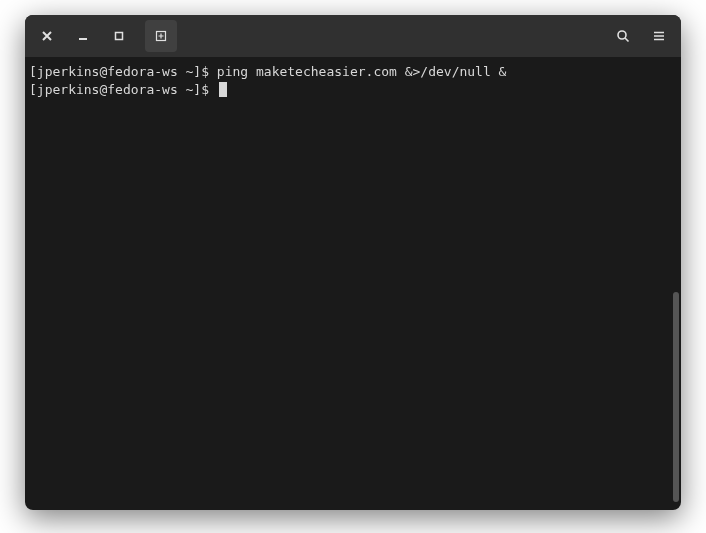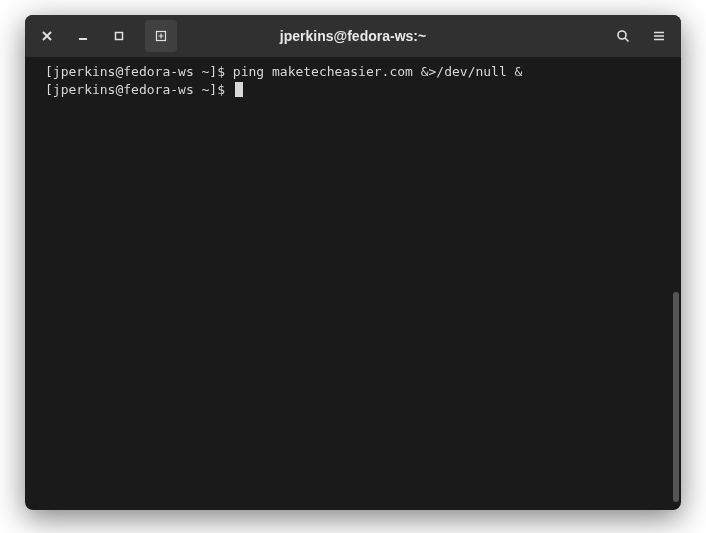--- a/index.html
+++ b/index.html
@@ -61,21 +61,21 @@
       font-size: 14px;
       font-weight: 600;
     }
     .titlebar-right {
       margin-left: auto;
       display: flex;
       align-items: center;
       gap: 4px;
     }
     .terminal-body {
-      padding: 6px 20px;
+      padding: 6px 4px;
       color: #d8d8d8;
       font-size: 13px;
       line-height: 1.4;
       font-family: "Menlo", "Consolas", "DejaVu Sans Mono", monospace;
       height: calc(100% - 42px);
       position: relative;
     }
     .line {
       white-space: pre;
     }
@@ -118,21 +118,20 @@
             <rect x="2.5" y="2.5" width="7" height="7" stroke="#e0e0e0" stroke-width="1.5" fill="none"></rect>
           </svg>
       </div>
       <div class="titlebar-btn newtab">
         <svg width="14" height="14" viewBox="0 0 14 14">
             <rect x="2.5" y="2.5" width="9" height="9" stroke="#e0e0e0" stroke-width="1.2" fill="none"></rect>
             <path d="M7 4.5 L7 9.5 M4.5 7 L9.5 7" stroke="#e0e0e0" stroke-width="1.2"></path>
           </svg>
       </div>
     </div>
-    <div class="title">jperkins@fedora-ws:~</div>
     <div class="titlebar-right">
       <div class="titlebar-btn">
         <svg width="14" height="14" viewBox="0 0 14 14">
             <circle cx="6" cy="6" r="4" stroke="#e0e0e0" stroke-width="1.6" fill="none"></circle>
             <path d="M9 9 L12.5 12.5" stroke="#e0e0e0" stroke-width="1.6"></path>
           </svg>
       </div>
       <div class="titlebar-btn">
         <svg width="14" height="14" viewBox="0 0 14 14">
             <path d="M2 3.5 L12 3.5 M2 7 L12 7 M2 10.5 L12 10.5" stroke="#e0e0e0" stroke-width="1.6"></path>

